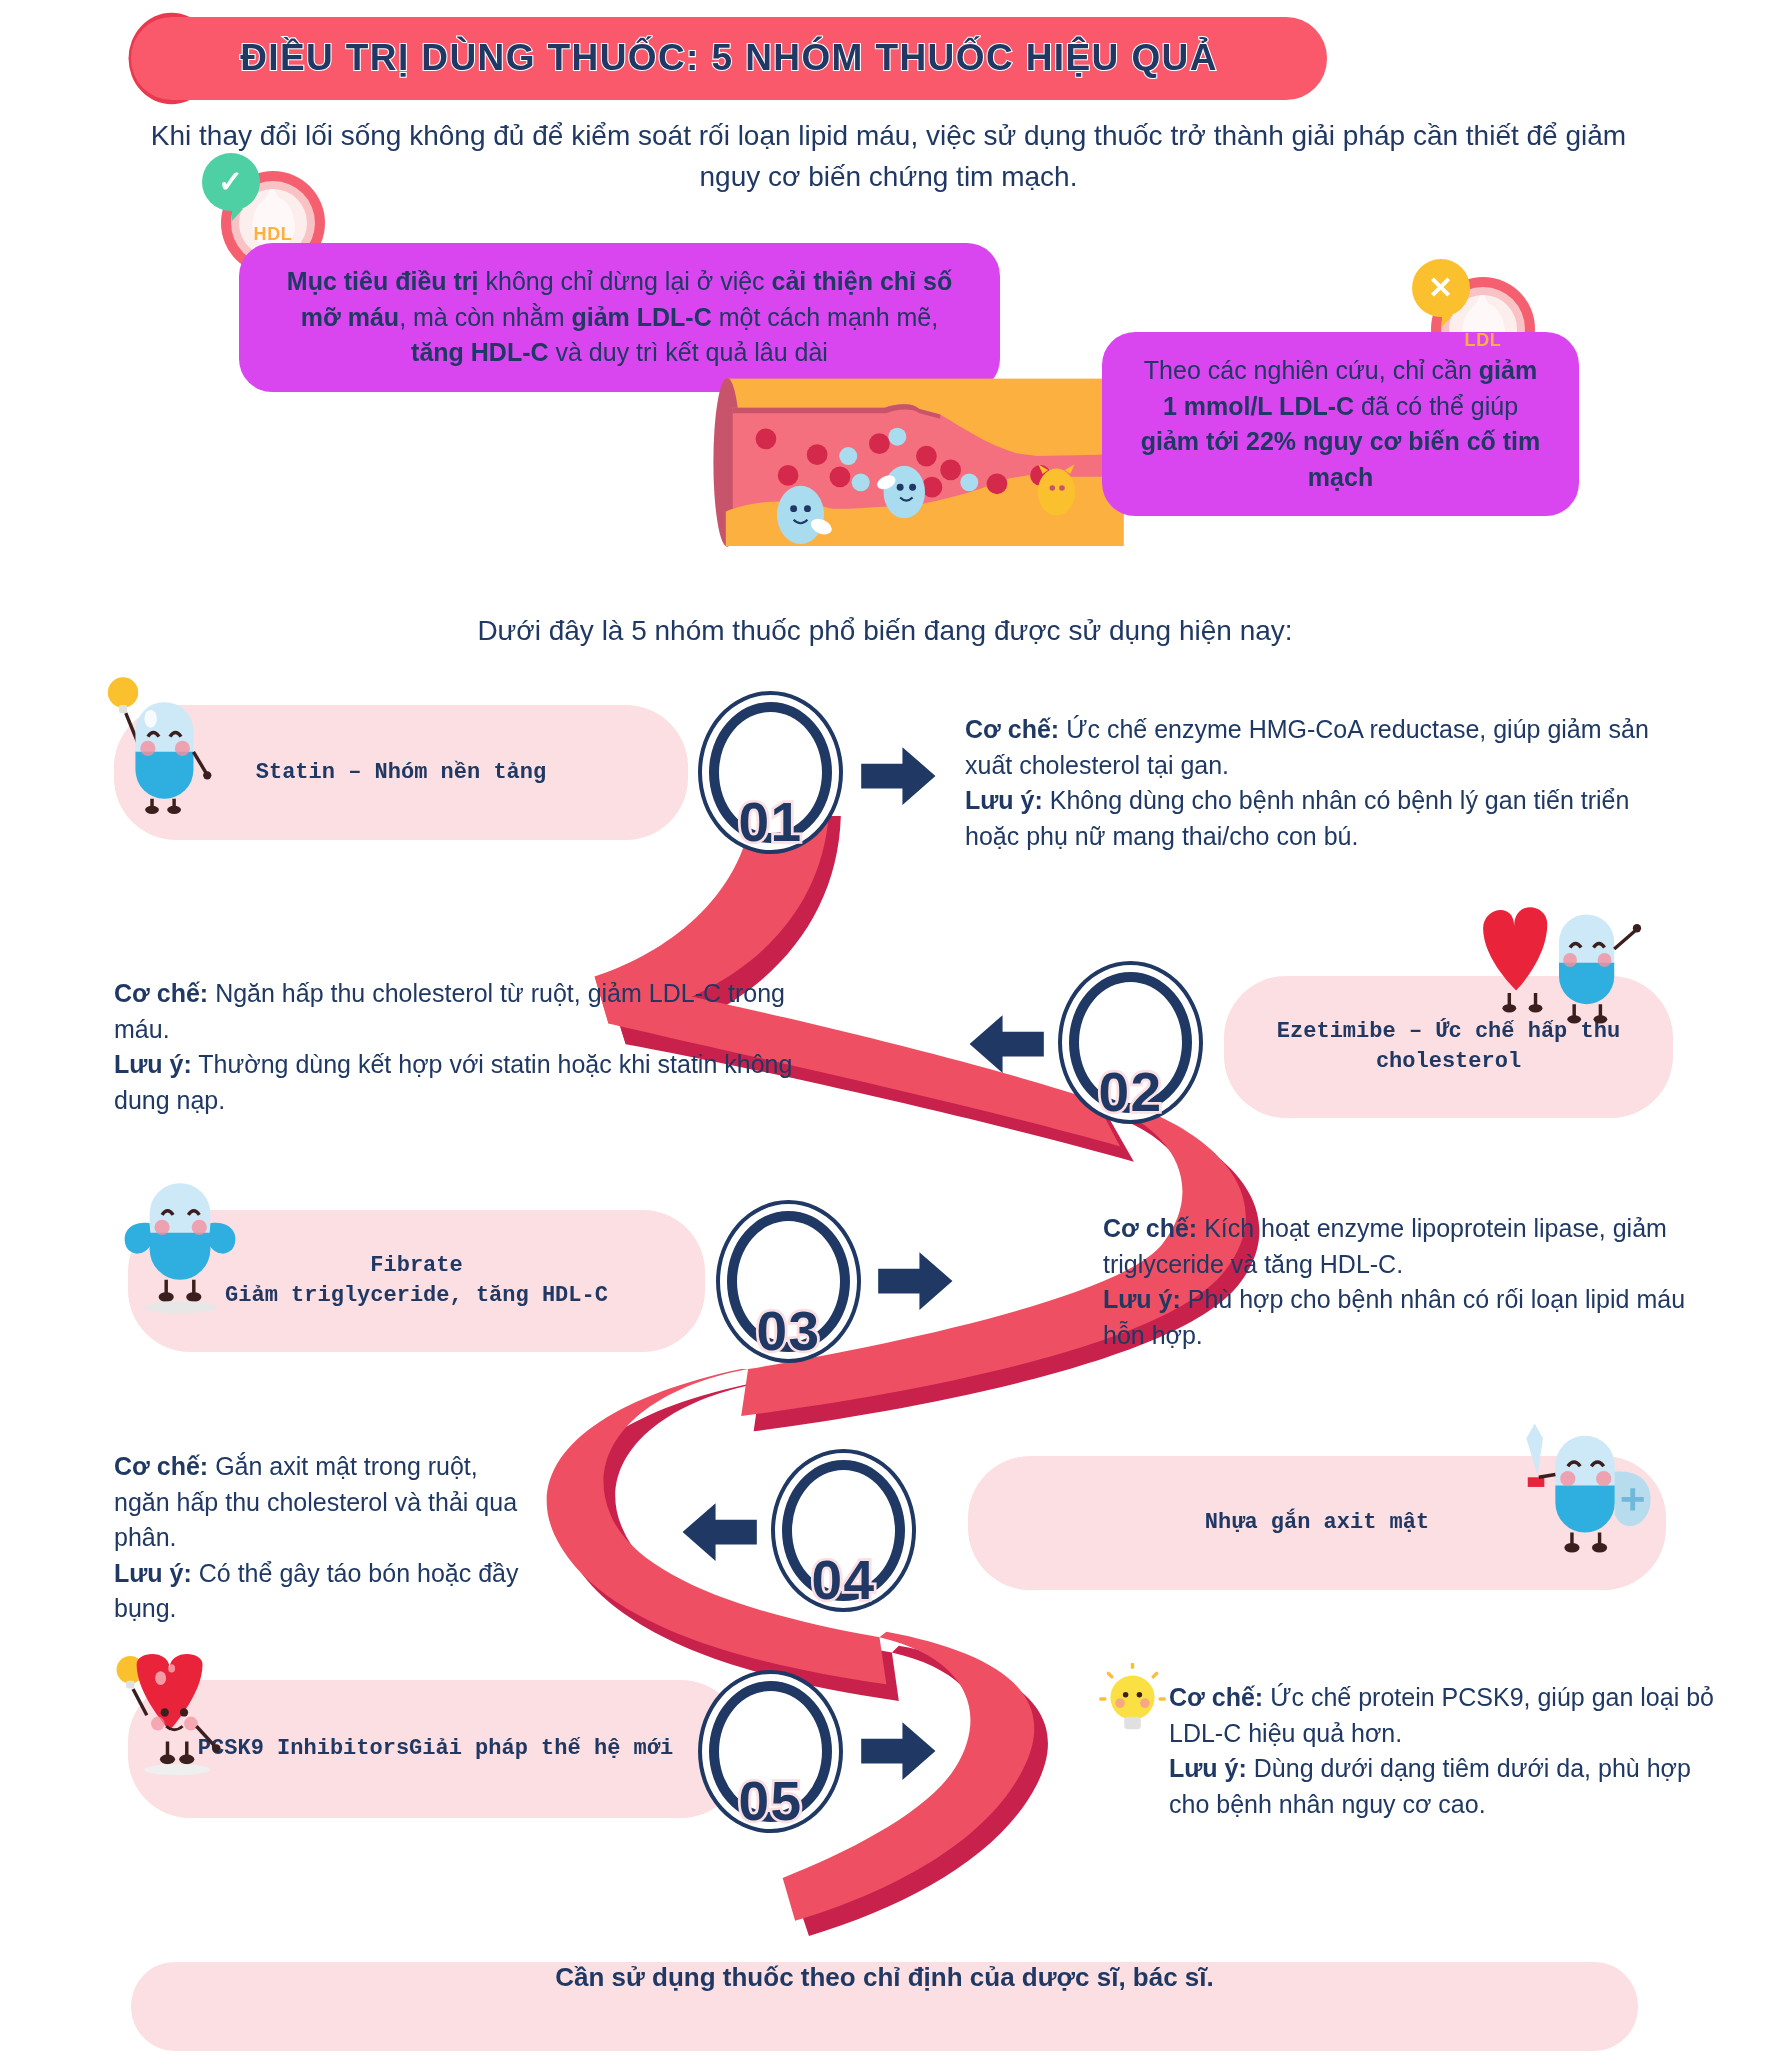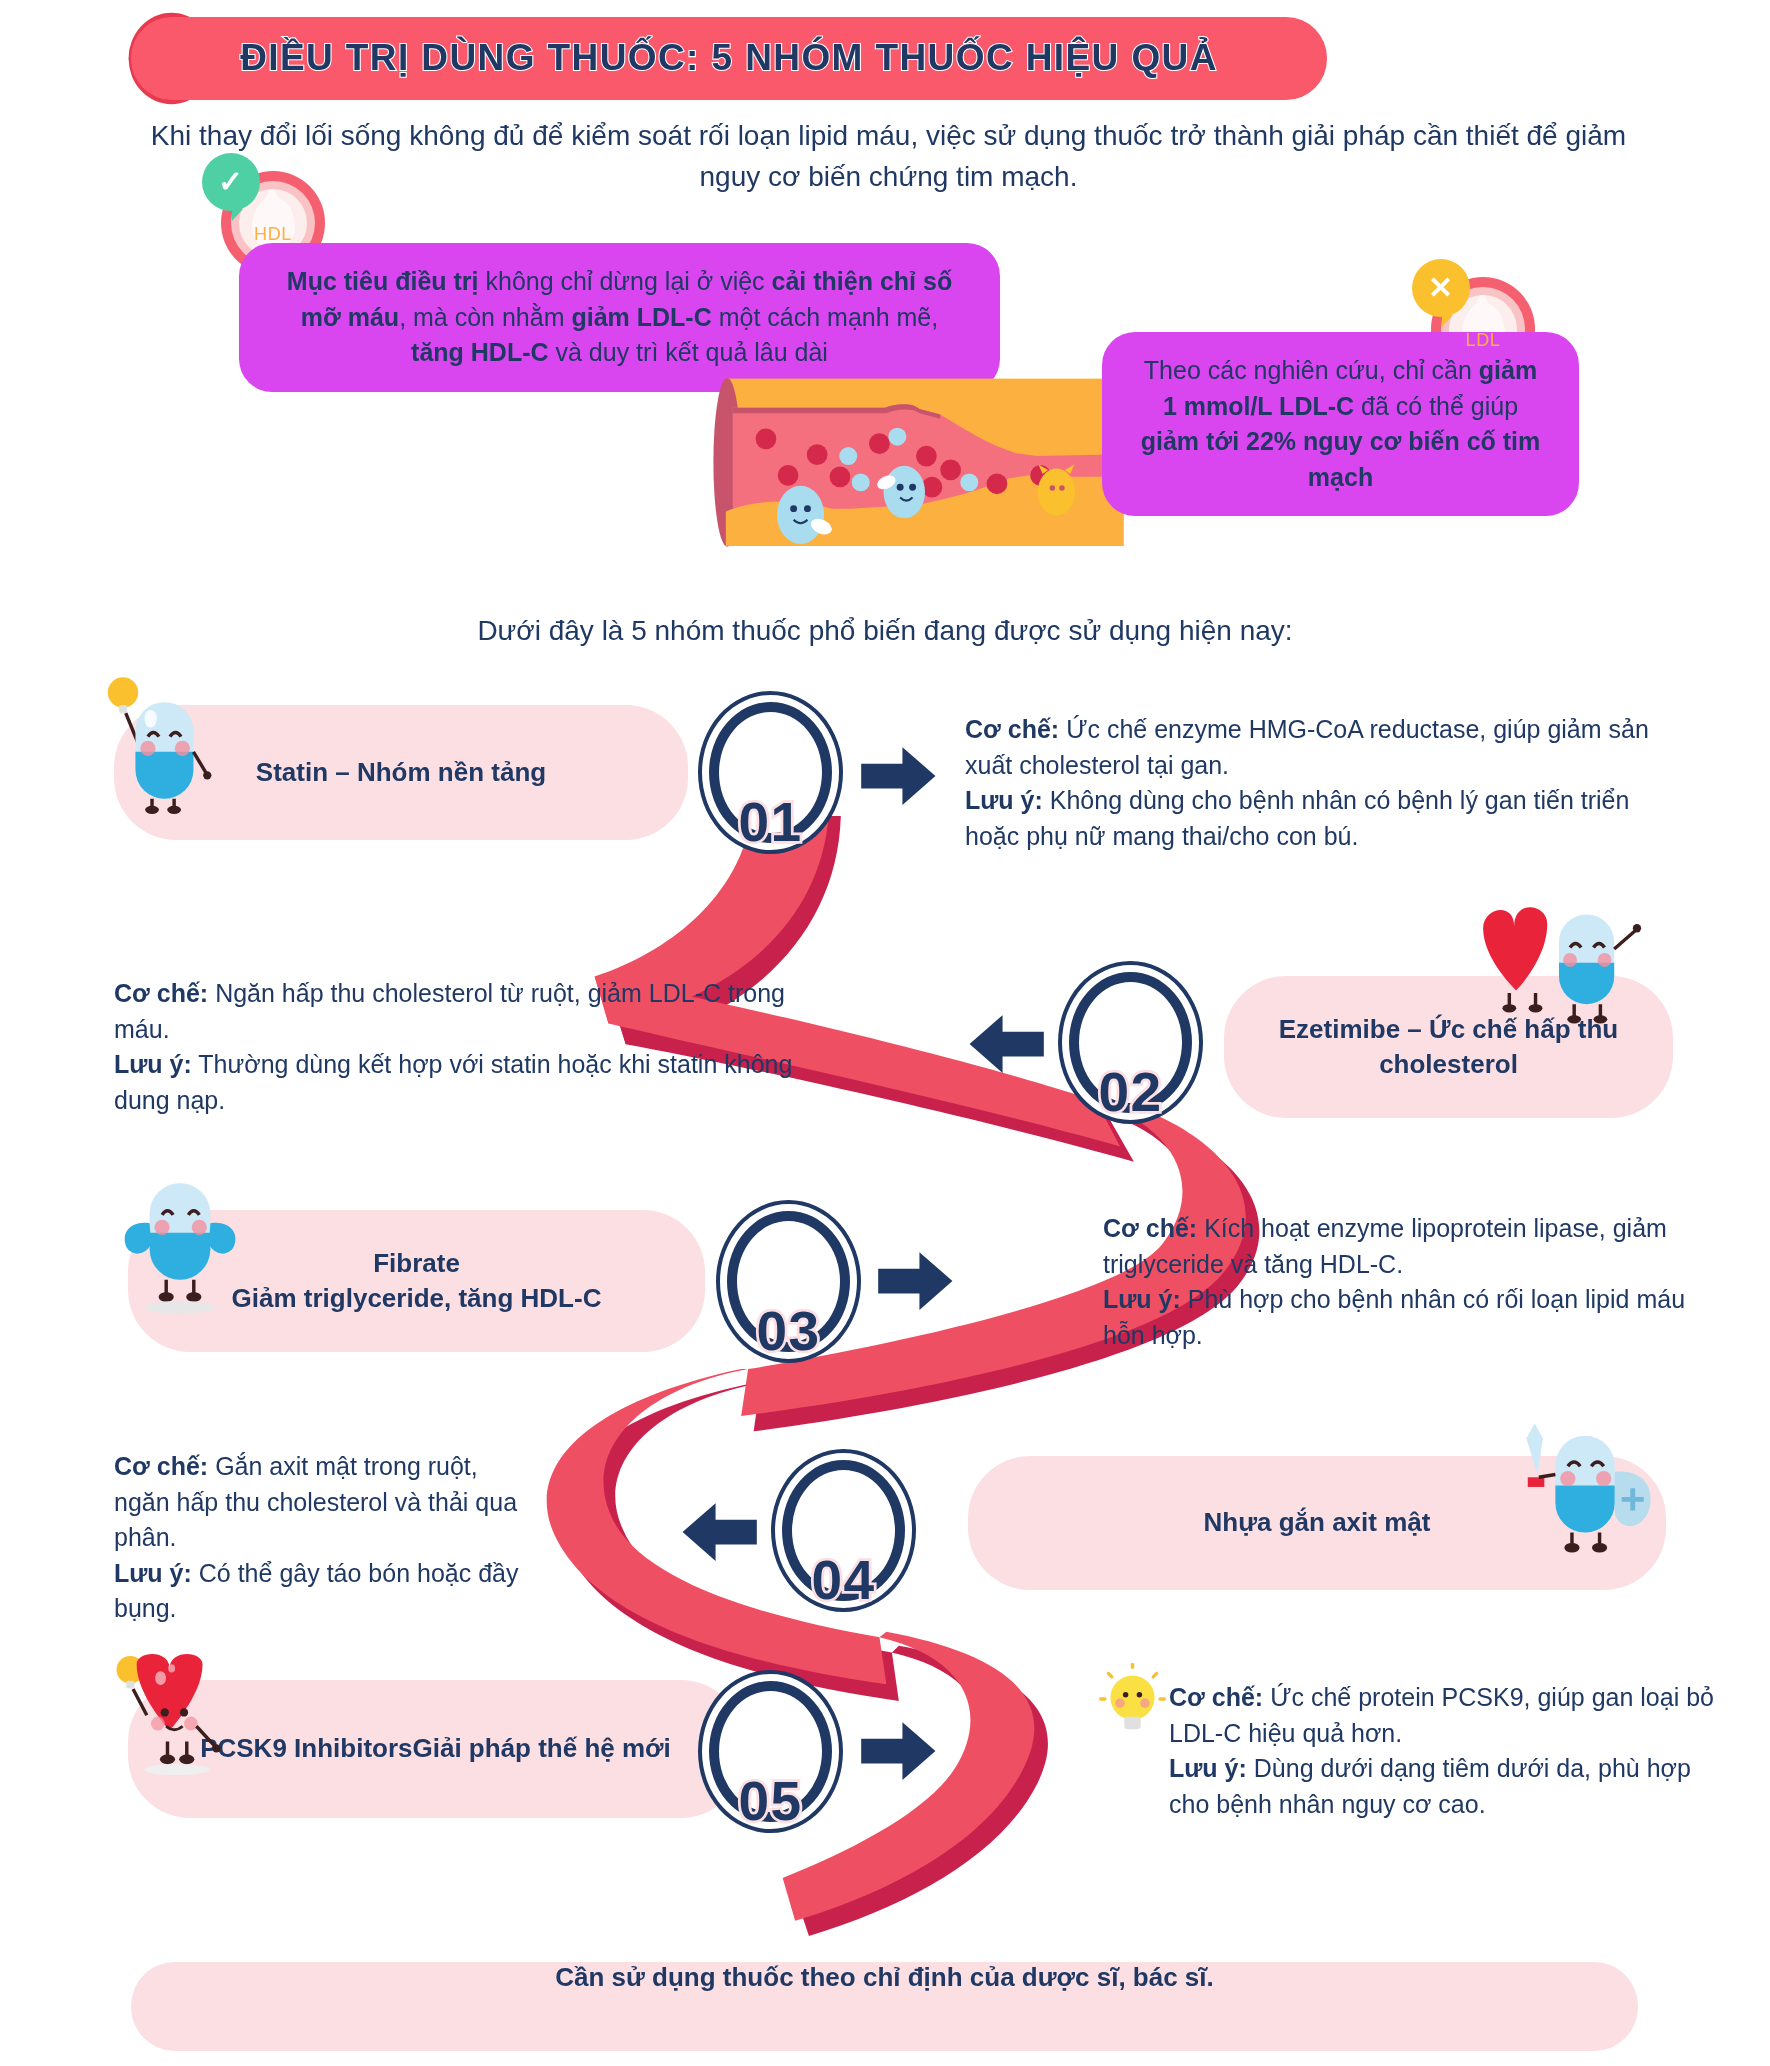--- a/index.html
+++ b/index.html
@@ -64,21 +64,21 @@
   }
   .badge .drop:before {
     content: ""; position: absolute; left: 50%; top: -12.4px;
     margin-left: -9.7px;
     border-left: 9.7px solid transparent;
     border-right: 9.7px solid transparent;
     border-bottom: 18px solid #FFF8F8;
   }
   .badge .lbl {
     position: absolute; left: 0; right: 0; top: 52%;
-    text-align: center; font-size: 18px; font-weight: normal;
+    text-align: center; font-size: 18px; font-weight: bold;
     color: #FBB040; letter-spacing: 0.7px; z-index: 3;
   }
   .badge .ldl-fill {
     position: absolute; left: 0; right: 0; bottom: 0; height: 42%;
     background: #FBB040;
   }
   .badge .bubble {
     position: absolute; width: 58px; height: 58px; border-radius: 50%;
     left: -19.4px; top: -18px; z-index: 5;
     display: flex; align-items: center; justify-content: center;
@@ -116,22 +116,22 @@
     text-align: center; font-size: 28px; color: #1F3864;
   }
 
   
   .ribbon { position: absolute; left: 0; top: 816px; width: 1770px; height: 1120px; }
 
   
   .pillbox {
     position: absolute; background: #FBDFE2; border-radius: 62px;
     display: flex; align-items: center; justify-content: center;
-    text-align: center; font-size: 26px; font-weight: bold;
-    color: #1F3864; line-height: 1.35; padding: 0 28px;
+    text-align: center; font-size: 22px; font-weight: bold;
+    color: #1F3864; line-height: 1.35; padding: 0 28px; font-family: Liberation Mono, monospace;
   }
   .desc {
     position: absolute; font-size: 25px; line-height: 1.42; color: #1F3864;
   }
   .desc b { font-weight: bold; }
 
   .numcircle {
     position: absolute; width: 145px; height: 163px;
     display: flex; align-items: flex-end; justify-content: center;
   }

